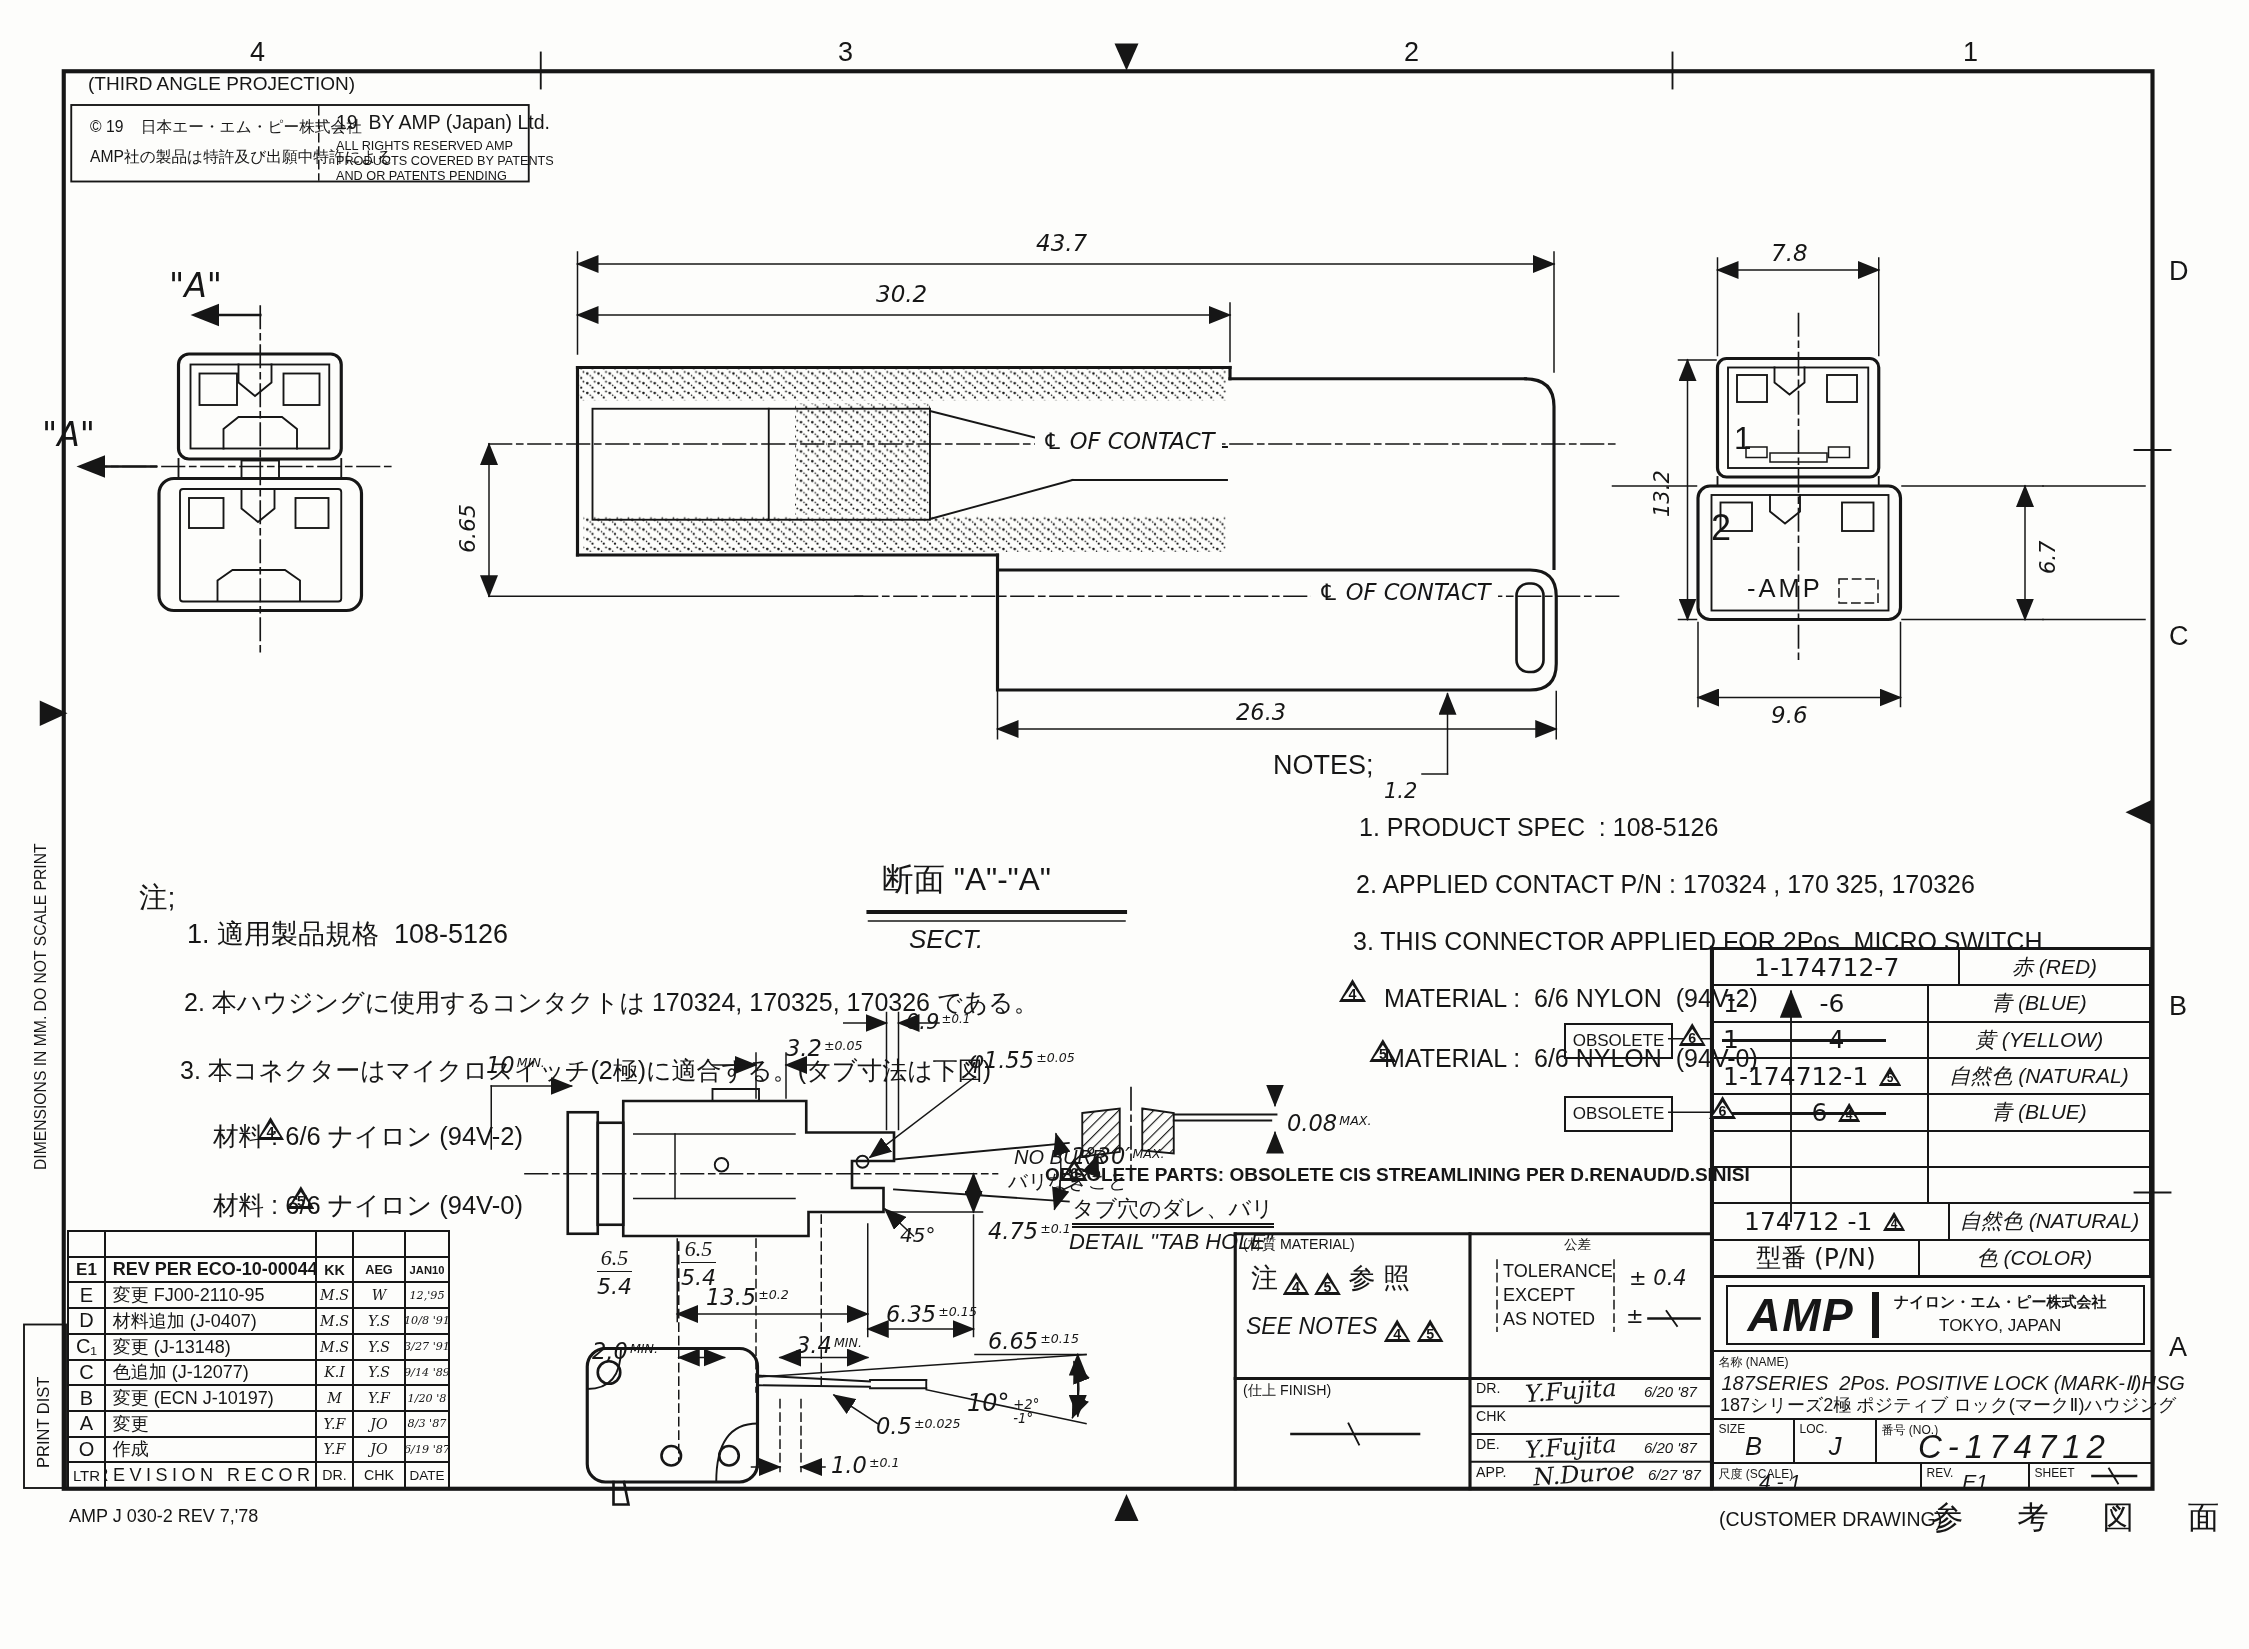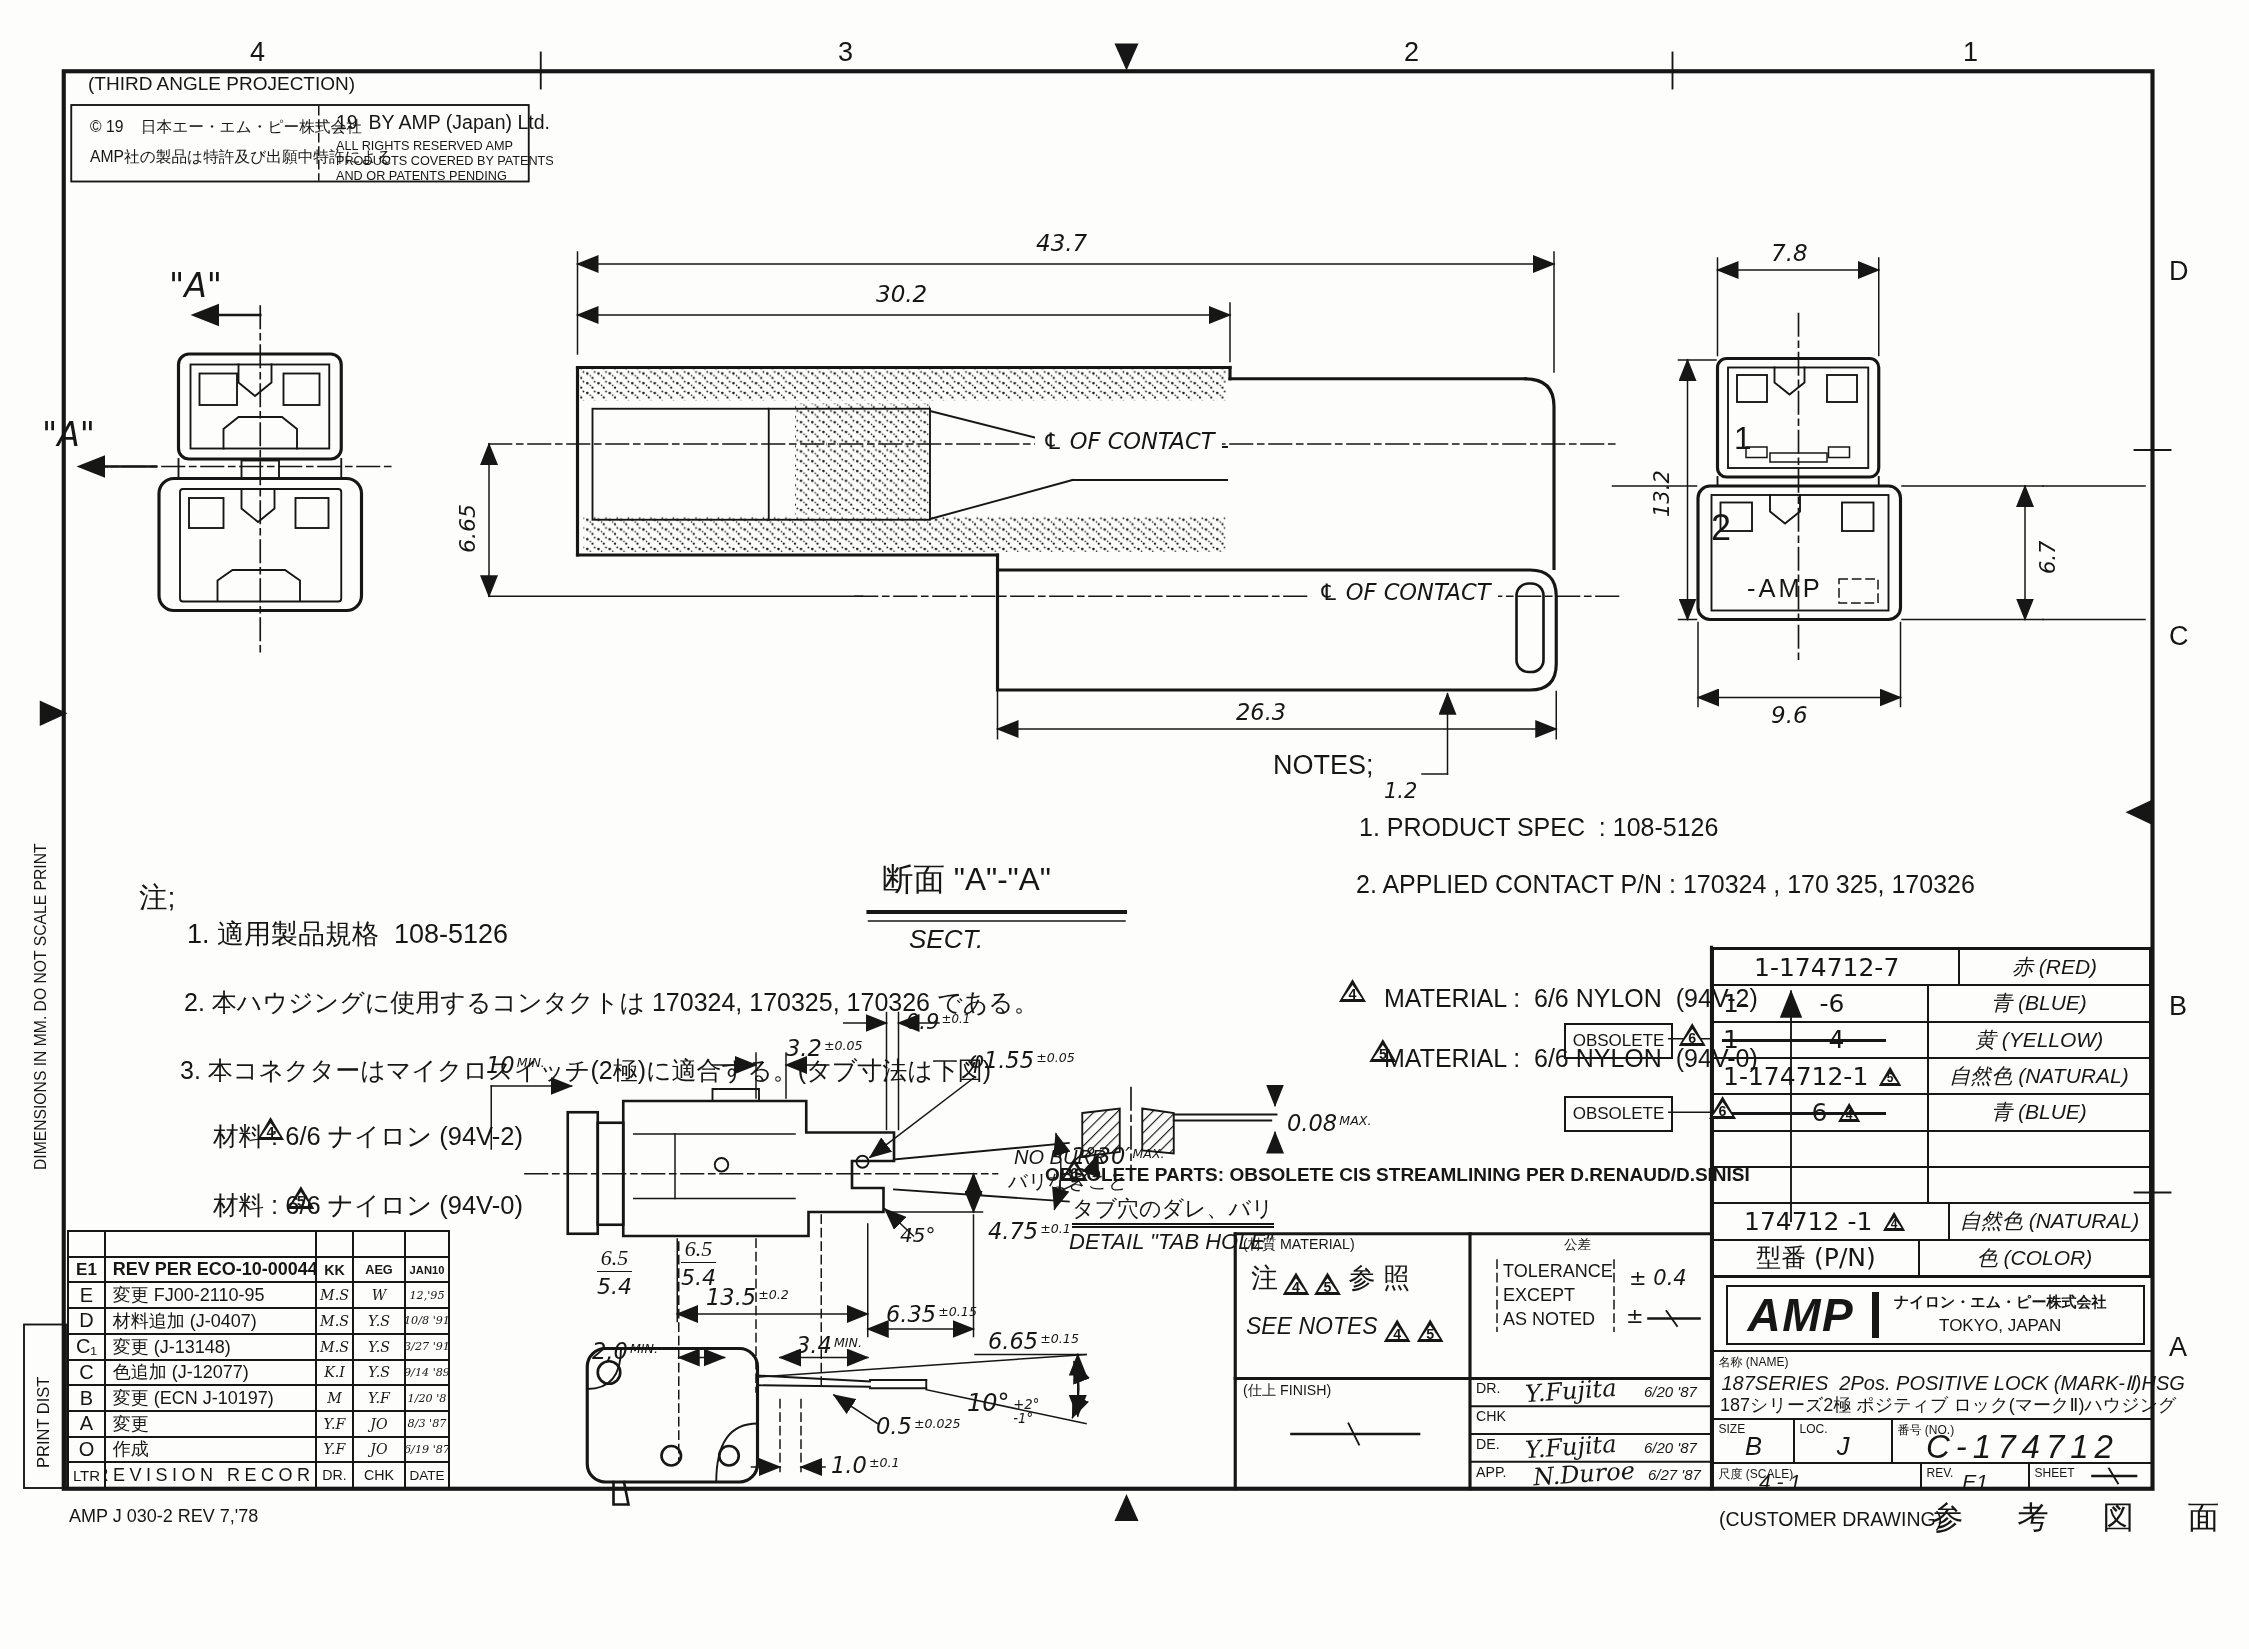--- a/index.html
+++ b/index.html
@@ -355,20 +355,21 @@
 <div class="lab" style="left:1747px;top:574px;font-size:25.5px;letter-spacing:3px">-AMP</div>
 
 
 <div class="lab" style="left:882px;top:862px;font-size:31.5px">断面 "A"-"A"</div>
 <div class="lab it" style="left:909px;top:925px;font-size:26px">SECT.</div>
 
 
 <div class="lab" style="left:1273px;top:750px;font-size:27px">NOTES;</div>
 <div class="lab" style="left:1359px;top:813px;font-size:25px">1. PRODUCT SPEC  : 108-5126</div>
 <div class="lab" style="left:1356px;top:870px;font-size:25px">2. APPLIED CONTACT P/N : 170324 , 170 325, 170326</div>
+<div class="lab" style="left:1353px;top:927px;font-size:25px">3. THIS CONNECTOR APPLIED FOR 2Pos. MICRO SWITCH.</div>
 <span class="lab tri" style="left:1339px;top:979px">4</span>
 <div class="lab" style="left:1384px;top:984px;font-size:25px">MATERIAL :  6/6 NYLON  (94V-2)</div>
 <span class="lab tri" style="left:1339px;top:1039px">5</span>
 <div class="lab" style="left:1384px;top:1044px;font-size:25px">MATERIAL :  6/6 NYLON  (94V-0)</div>
 <span class="lab tri" style="left:1000px;top:1158px">6</span>
 <div class="lab" style="left:1045px;top:1164px;font-size:19px;font-weight:bold">OBSOLETE PARTS: OBSOLETE CIS STREAMLINING PER D.RENAUD/D.SINISI</div>
 
 
 <div class="lab" style="left:139px;top:882px;font-size:28.5px">注;</div>
 <div class="lab" style="left:187px;top:919px;font-size:27px">1. 適用製品規格  108-5126</div>
@@ -490,21 +491,21 @@
   <div class="r2">
     <div class="tlabel">名称 (NAME)</div>
     <div class="lab it" style="left:7.5px;top:19.5px;font-size:20px">187SERIES  2Pos. POSITIVE LOCK (MARK-Ⅱ)HSG</div>
     <div class="lab" style="left:6px;top:43px;font-size:18px">187シリーズ2極 ポジティブ ロック(マークⅡ)ハウジング</div>
   </div>
   <div class="r3">
     <div class="tcell" style="width:81px">
           <div class="tlabel">SIZE</div>
           <div class="tval">B</div>
         </div>
-    <div class="tcell" style="width:98px">
+    <div class="tcell" style="width:82px">
           <div class="tlabel">LOC.</div>
           <div class="tval">J</div>
         </div>
     <div class="tcell" style="flex:1">
           <div class="tlabel">番号 (NO.)</div>
           <div class="tval" style="font-size:33px;letter-spacing:6px;top:7.5px">C-174712</div>
         </div>
   </div>
   <div class="r4">
     <div class="tcell" style="width:208px">

